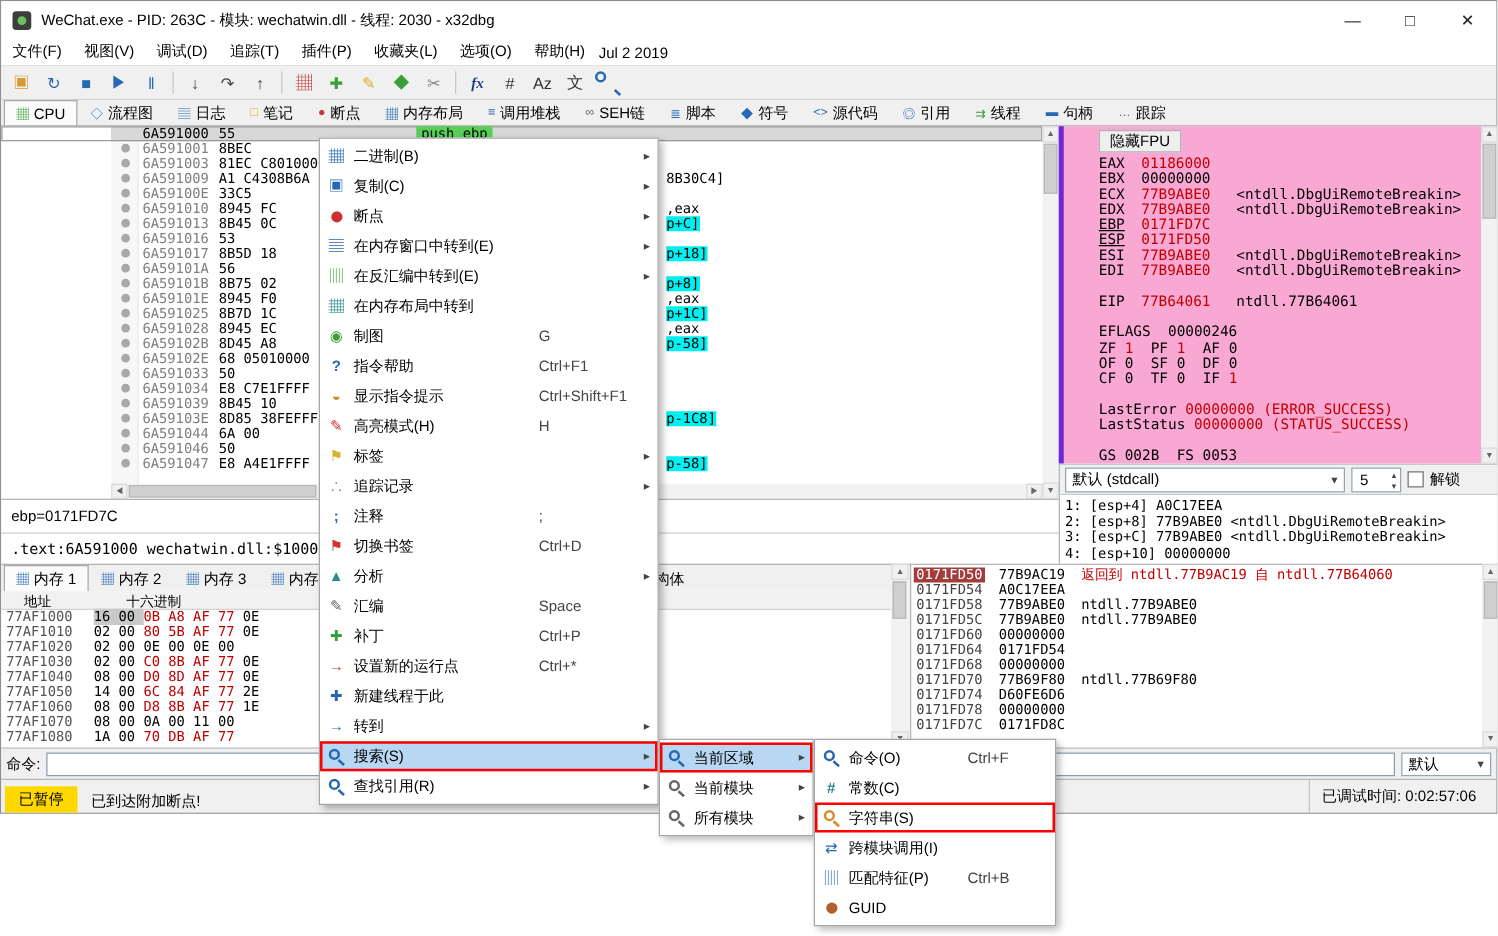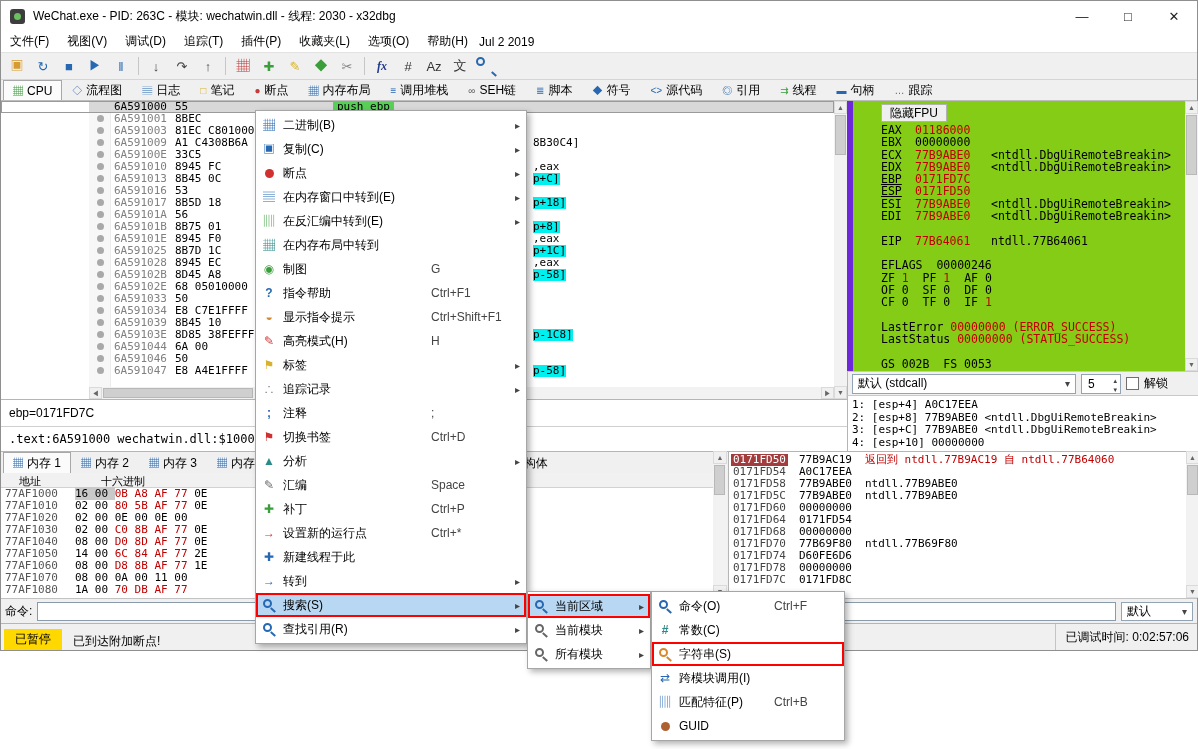--- a/index.html
+++ b/index.html
@@ -52,21 +52,21 @@
 #dis-vscroll{left:833px;top:100px;width:13px;height:298px}
 #dis-hscroll{left:88px;top:386px;width:745px;height:12px}
 #reg-vscroll{left:1184px;top:100px;width:13px;height:270px}
 #dump-vscroll{left:712px;top:450px;width:14px;height:147px}
 #stack-vscroll{left:1185px;top:450px;width:13px;height:147px}
 
 #infopane{position:absolute;left:0;top:398px;width:846px;height:52px;background:#fff;border-top:1px solid #b5b5b5}
 #info-line1{height:26px;padding:6px 8px 0;font-family:Liberation Sans, sans-serif;font-size:12px}
 #info-line2{height:25px;padding:5px 8px 0;font-family:"DejaVu Sans Mono",monospace;font-size:12px;border-top:1px solid #cfcfcf}
 
-#regpane{position:absolute;left:846px;top:100px;width:338px;height:270px;background:#84cc16;border-left:6px solid #6d28d9;padding:3px 0 4px 28px;overflow:hidden}
+#regpane{position:absolute;left:846px;top:100px;width:338px;height:270px;background:#f9a8d4;border-left:4px solid #6d28d9;padding:3px 0 4px 28px;overflow:hidden}
 #hide-fpu{display:inline-block;border:1px solid #b2b2b2;background:#efefef;padding:0 8px;height:18px;line-height:16px;font-size:12px;margin-bottom:2px}
 .rline{font-family:"DejaVu Sans Mono",monospace;font-size:11.5px;height:12.3px;line-height:12.3px;white-space:pre}
 .rn{display:inline-block;width:34px}
 .rv{display:inline-block;width:76px}
 
 #callconv{position:absolute;left:846px;top:370px;width:352px;height:24px;background:#f0f0f0;border-left:1px solid #b5b5b5;border-top:1px solid #c9c9c9;display:flex;align-items:center;padding:0 4px;gap:5px}
 .combo{height:20px;background:#fff;border:1px solid #93a5b5;display:flex;align-items:center;padding:0 5px;font-size:12px}
 .combo::after{content:"▾";margin-left:auto;color:#444;font-size:10px;padding-left:4px}
 #cc-combo{width:224px}
 #cc-spin{width:40px;height:20px;background:#fff;border:1px solid #93a5b5;position:relative;font-size:12px;padding:2px 16px 0 6px}
@@ -97,21 +97,21 @@
 .scom.red{color:var(--accent-red,#c00000)}
 .scom.magenta{color:#b04ab0}
 
 #cmdbar{position:absolute;left:0;top:597px;width:100%;height:25px;background:#f0f0f0;border-top:1px solid #c2c2c2;display:flex;align-items:center;padding:0 4px;gap:5px}
 #cmd-input{flex:1;height:19px;background:#fff;border:1px solid #8a9cab;font-size:12px;padding:0 4px}
 #cmd-combo{width:72px;height:19px}
 
 #statusbar{position:absolute;left:0;top:622px;width:100%;height:27px;background:#f0f0f0;border-top:1px solid #b5b5b5;display:flex;align-items:flex-end}
 #status-state{width:58px;height:21px;margin:0 3px;background:var(--status-yellow,#ffd800);color:#000;display:flex;align-items:center;justify-content:center;font-size:12px}
 #status-msg{margin-left:8px;font-size:12px}
-#status-time{margin-left:auto;margin-right:8px;font-size:12px;border-left:1px solid #c4c4c4;padding-left:10px;height:100%;display:flex;align-items:center}
+#status-time{margin-left:auto;margin-right:16px;font-size:12px;border-left:1px solid #c4c4c4;padding-left:10px;height:100%;display:flex;align-items:center}
 
 .popup{position:absolute;background:#fff;border:1px solid #a6a6a6;box-shadow:3px 3px 6px rgba(0,0,0,.3);padding:2px 0;z-index:100}
 #ctx-menu{left:255px;top:110px;width:272px}
 #region-menu{left:527px;top:591px;width:124px}
 #search-menu{left:651px;top:591px;width:194px}
 .mitem{position:relative;height:24px;display:flex;align-items:center;font-size:12px}
 .mitem.hl{background:var(--menu-highlight,#b8d7f2)}
 .mitem.redbox{outline:2px solid var(--annotation,#ff0000);outline-offset:-2px;z-index:2}
 .micon{width:16px;height:16px;margin:0 6px 0 5px;display:flex;align-items:center;justify-content:center;font-size:12px;position:relative;flex:none}
 .micon.b{font-weight:bold}
@@ -329,21 +329,21 @@
           <span class="dfrag cyan">p+18]</span>
         </div>
         <div class="drow">
           <span class="dot"></span>
           <span class="daddr">6A59101A</span>
           <span class="dbytes">56</span>
         </div>
         <div class="drow">
           <span class="dot"></span>
           <span class="daddr">6A59101B</span>
-          <span class="dbytes">8B75 01</span>
+          <span class="dbytes">8B75 02</span>
           <span class="dfrag cyan">p+8]</span>
         </div>
         <div class="drow">
           <span class="dot"></span>
           <span class="daddr">6A59101E</span>
           <span class="dbytes">8945 F0</span>
           <span class="dfrag">,eax</span>
         </div>
         <div class="drow">
           <span class="dot"></span>

